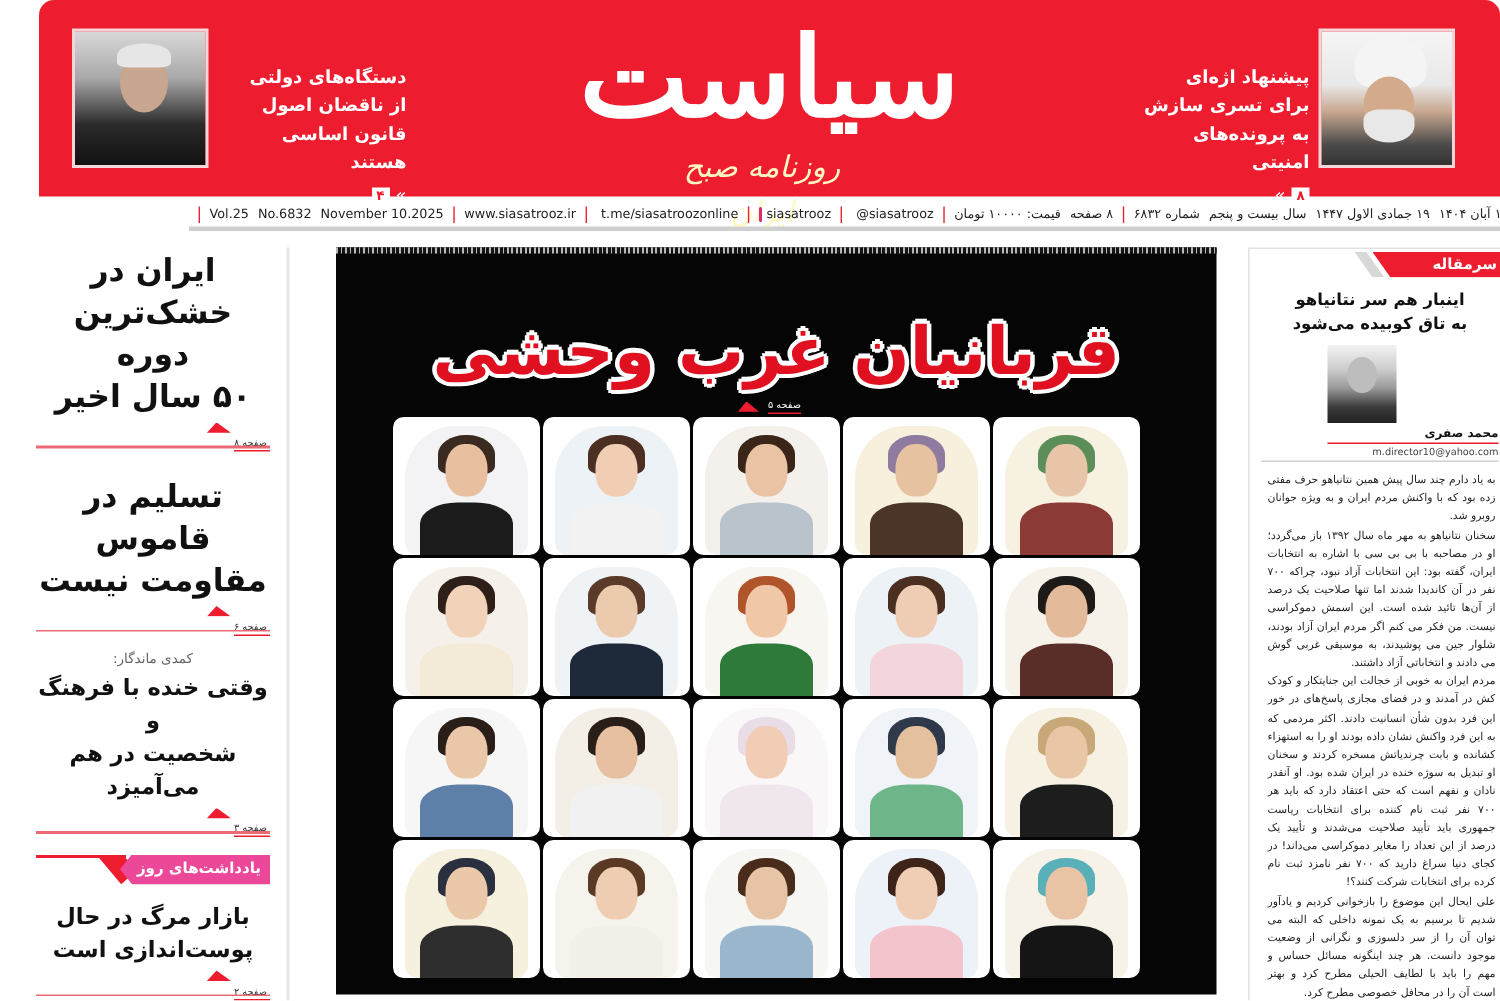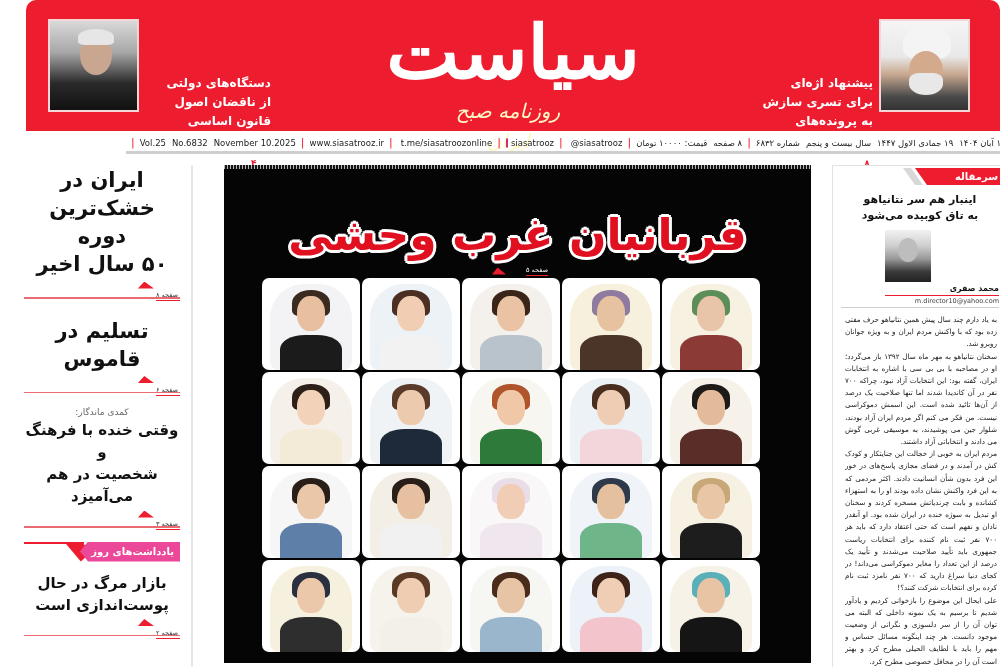--- a/index.html
+++ b/index.html
@@ -13,21 +13,21 @@
   }
   .mh-photo {
     position: absolute; top: 19px; width: 91px; height: 93px;
     border: 2px solid #f4d6d8; overflow: hidden;
   }
   .mh-photo.left { left: 22px; background: linear-gradient(180deg,#d9d9d9 0%,#a8a8a8 35%,#2a2a2a 70%,#111 100%); }
   .mh-photo.right { left: 853px; background: linear-gradient(180deg,#f5f5f5 0%,#e8e8e8 40%,#c8a890 60%,#4a4a4a 85%,#333 100%); }
   .face { position:absolute; border-radius:50%; }
   .mh-teaser {
     position: absolute; top: 42px; direction: rtl; color: #fff;
-    font-family: "DejaVu Sans", sans-serif; font-weight: bold; font-size: 12px; line-height: 19px; margin-top: 32px;
+    font-family: "DejaVu Sans", sans-serif; font-weight: bold; font-size: 12px; line-height: 19px;
   }
   .mh-teaser.left { left: 125px; width: 120px; text-align: right; }
   .mh-teaser.right { left: 735px; width: 112px; text-align: right; }
   .mh-page {
     display: inline-flex; align-items: center; gap: 4px; margin-top: 3px; direction: ltr;
   }
   .mh-page .num {
     display: inline-block; width: 12px; height: 12px; background: #fff; color: #ed1c2e;
     font-size: 9px; line-height: 12px; text-align: center; font-weight: bold;
   }
@@ -83,21 +83,21 @@
     position: absolute; left: 224px; top: 165px; width: 587px; height: 498px; background: #050505;
     border-top: 4px solid #1a1a1a;
   }
   .center-comb { position:absolute; left:0; right:0; top:-4px; height:4px;
     background: repeating-linear-gradient(90deg, #fff 0 1px, #111 1px 3px); opacity: .7; }
   .center-sub { position:absolute; left: 0; right: 0; top: 8px; color:#fff; text-align:center; direction: rtl;
     font-weight: bold; font-size: 15px; line-height: 20px; }
   .center-title { position:absolute; left: 0; right: 0; top: 38px; text-align:center; direction: rtl;
     color:#e01020; font-weight: bold; font-size: 44px; line-height: 56px;
     text-shadow: 0 0 0 #fff, 2px 2px 0 #fff, -2px -2px 0 #fff, 2px -2px 0 #fff, -2px 2px 0 #fff, 0 3px 0 #fff, 3px 0 0 #fff, 0 -3px 0 #fff, -3px 0 0 #fff; }
-  .center-pageref { position:absolute; left: 268px; top: 97px; display:flex; align-items:center; gap:20px; }
+  .center-pageref { position:absolute; left: 268px; top: 97px; display:flex; align-items:center; gap:6px; }
   .center-pageref .tri { width: 14px; height: 7px; background:#ed1c2e; clip-path: polygon(0 100%, 40% 0, 100% 100%); }
   .center-pageref .lbl { font-size: 6.5px; color:#fff; border-bottom: 1px solid #ed1c2e; direction: rtl; padding-bottom: 1px; }
   .grid { position:absolute; left: 38px; top: 109px; width: 500px; height: 384px;
     display: grid; grid-template-columns: repeat(5, 98px); grid-template-rows: repeat(4, 92px); column-gap: 2px; row-gap: 2px; }
   .card { background:#fff; border-radius: 7px; position: relative; overflow:hidden; }
   .card .bg { position:absolute; left:8%; right:8%; top:6%; bottom:0; border-radius: 40% 40% 10% 10%; opacity: .55; }
   .card .head { position:absolute; left: 36%; width: 28%; top: 20%; height: 38%; border-radius: 46% 46% 44% 44%; }
   .card .hair { position:absolute; left: 31%; width: 38%; top: 13%; height: 28%; border-radius: 50% 50% 20% 20%; }
   .card .body { position:absolute; left: 18%; right: 18%; top: 62%; bottom: 0; border-radius: 40% 40% 0 0; }
 
@@ -197,20 +197,21 @@
     <div class="lc-h1">۵۰ سال اخیر</div>
     <div class="pageref">
       <span class="tri"></span>
       <span class="lbl">صفحه ۸</span>
     </div>
     <div class="lc-rule"></div>
   </div>
 
   <div class="lc-item" style="margin-top:18px;">
     <div class="lc-h1">تسلیم در قاموس</div>
+    <div class="lc-h1">مقاومت نیست</div>
     <div class="pageref">
       <span class="tri"></span>
       <span class="lbl">صفحه ۶</span>
     </div>
     <div class="lc-rule"></div>
   </div>
 
   <div class="lc-item" style="margin-top:12px;">
     <div class="lc-kicker">کمدی ماندگار:</div>
     <div class="lc-h2">وقتی خنده با فرهنگ و</div>

